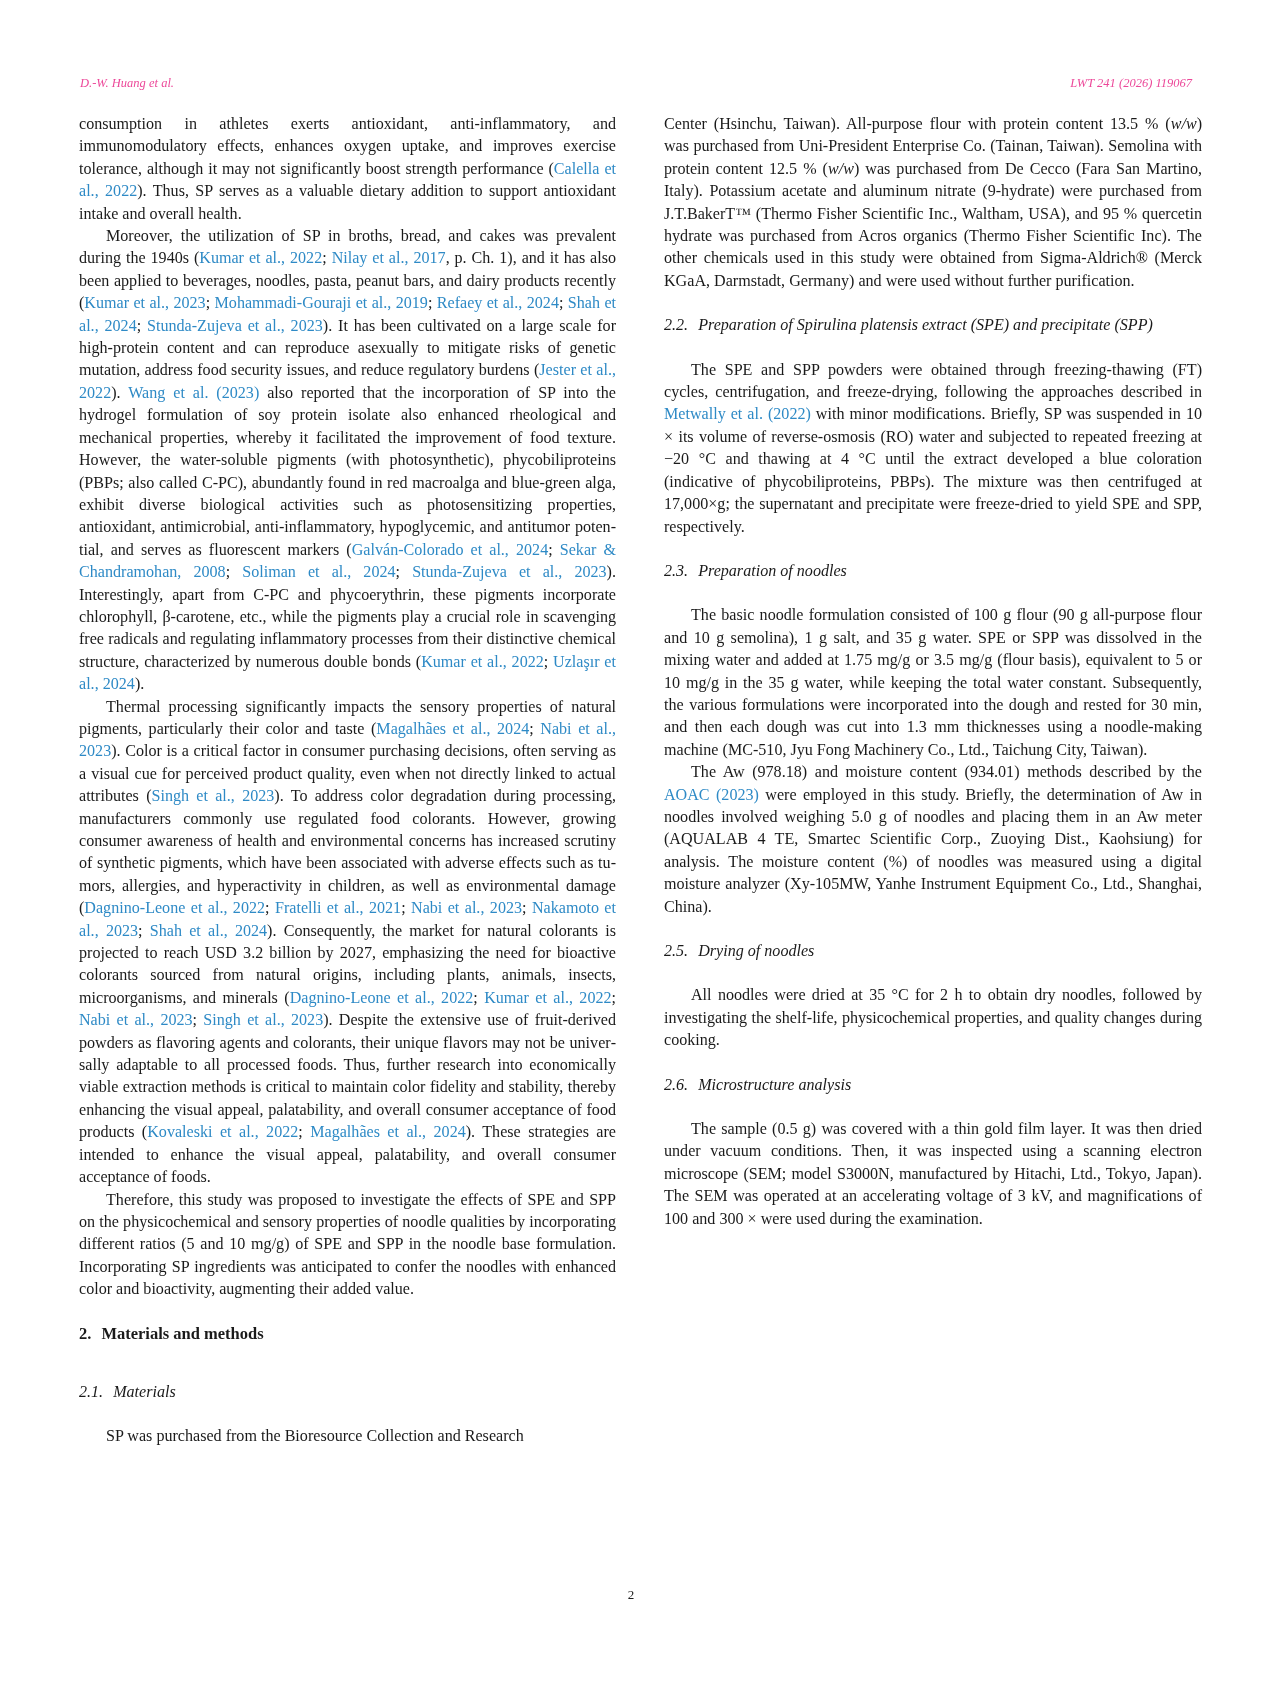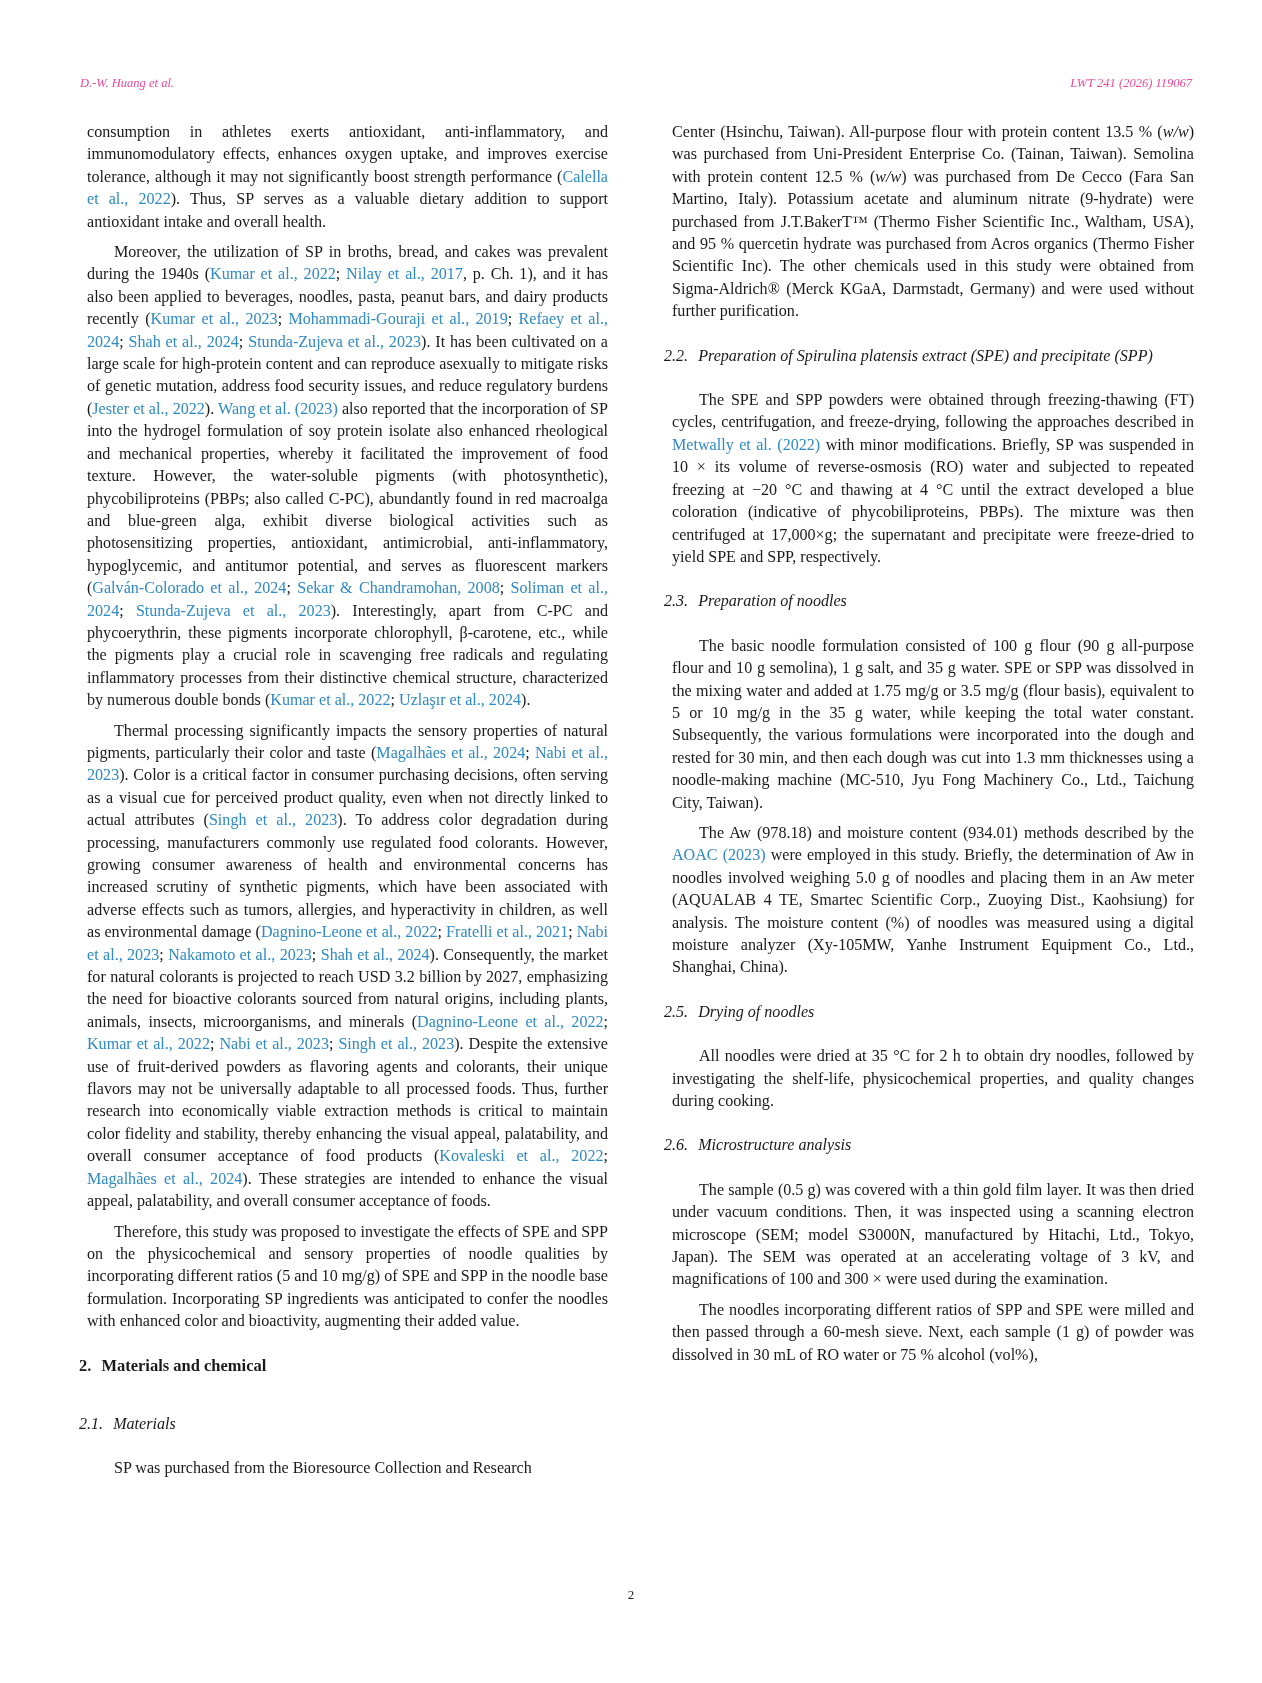--- a/index.html
+++ b/index.html
@@ -3,21 +3,21 @@
 <meta charset="utf-8">
 <style>
   html, body { margin: 0; padding: 0; background: #ffffff; }
   body { width: 1262px; height: 1683px; position: relative; overflow: hidden; color: #1a1a1a; font-family: "DejaVu Serif", "Liberation Serif", serif; }
   .running-head { position: absolute; top: 76px; font-family: "Liberation Serif", serif; font-style: italic; font-size: 12.5px; color: #ec4899; }
   .rh-left { left: 80px; }
   .rh-right { right: 70px; }
   .col { position: absolute; top: 113px; width: 537px; font-family: "Liberation Serif", serif; font-size: 16.1px; line-height: 22.4px; text-align: justify; hyphens: manual; }
   .col-left { left: 79px; }
   .col-right { left: 664px; width: 538px; }
-  p { margin: 8px; }
+  p { margin: 0; }
   p.indent { text-indent: 27px; }
   a.cite { color: #2e8ac6; text-decoration: none; }
   .sec-head { font-weight: bold; font-size: 16.5px; margin: 22px 0 0 0; }
   .subsec-head { font-style: italic; margin: 22px 0 0 0; text-align: left; }
   .subsec-head + p { margin-top: 22px; }
   .sec-head + .subsec-head { margin-top: 36px; }
   .page-num { position: absolute; top: 1587px; left: 0; width: 1262px; text-align: center; font-family: "Liberation Serif", serif; font-size: 13px; }
   .num { margin-right: 10px; }
 </style>
 </head>
@@ -31,21 +31,21 @@
     <span>consumption in athletes exerts antioxidant, anti-inflammatory, and immunomodulatory effects, enhances oxygen uptake, and improves exercise tolerance, although it may not significantly boost strength performance (</span><a class="cite">Calella et al., 2022</a><span>). Thus, SP serves as a valuable dietary addition to support antioxidant intake and overall health.</span>
   </p>
   <p class="indent">
     <span>Moreover, the utilization of SP in broths, bread, and cakes was prevalent during the 1940s (</span><a class="cite">Kumar et al., 2022</a><span>; </span><a class="cite">Nilay et al., 2017</a><span>, p. Ch. 1), and it has also been applied to beverages, noodles, pasta, peanut bars, and dairy products recently (</span><a class="cite">Kumar et al., 2023</a><span>; </span><a class="cite">Mohammadi-Gouraji et al., 2019</a><span>; </span><a class="cite">Refaey et al., 2024</a><span>; </span><a class="cite">Shah et al., 2024</a><span>; </span><a class="cite">Stunda-Zujeva et al., 2023</a><span>). It has been cultivated on a large scale for high-protein content and can reproduce asexually to mitigate risks of genetic mutation, address food security issues, and reduce regulatory burdens (</span><a class="cite">Jester et al., 2022</a><span>). </span><a class="cite">Wang et al. (2023)</a><span> also reported that the incorporation of SP into the hydrogel formulation of soy protein isolate also enhanced rheological and mechanical properties, whereby it facilitated the improvement of food texture. However, the water-soluble pigments (with photosynthetic), phycobiliproteins (PBPs; also called C-PC), abundantly found in red macroalga and blue-green alga, exhibit diverse biological activities such as photosensitizing properties, antioxidant, antimicrobial, anti-inflammatory, hypoglycemic, and antitumor poten­tial, and serves as fluorescent markers (</span><a class="cite">Galván-Colorado et al., 2024</a><span>; </span><a class="cite">Sekar &amp; Chandramohan, 2008</a><span>; </span><a class="cite">Soliman et al., 2024</a><span>; </span><a class="cite">Stunda-Zujeva et al., 2023</a><span>). Interestingly, apart from C-PC and phycoerythrin, these pigments incorporate chlorophyll, β-carotene, etc., while the pigments play a crucial role in scavenging free radicals and regulating inflam­matory processes from their distinctive chemical structure, character­ized by numerous double bonds (</span><a class="cite">Kumar et al., 2022</a><span>; </span><a class="cite">Uzlaşır et al., 2024</a><span>).</span>
   </p>
   <p class="indent">
     <span>Thermal processing significantly impacts the sensory properties of natural pigments, particularly their color and taste (</span><a class="cite">Magalhães et al., 2024</a><span>; </span><a class="cite">Nabi et al., 2023</a><span>). Color is a critical factor in consumer purchasing decisions, often serving as a visual cue for perceived product quality, even when not directly linked to actual attributes (</span><a class="cite">Singh et al., 2023</a><span>). To address color degradation during processing, manufacturers commonly use regulated food colorants. However, growing consumer awareness of health and environmental concerns has increased scrutiny of synthetic pigments, which have been associated with adverse effects such as tu­mors, allergies, and hyperactivity in children, as well as environmental damage (</span><a class="cite">Dagnino-Leone et al., 2022</a><span>; </span><a class="cite">Fratelli et al., 2021</a><span>; </span><a class="cite">Nabi et al., 2023</a><span>; </span><a class="cite">Nakamoto et al., 2023</a><span>; </span><a class="cite">Shah et al., 2024</a><span>). Consequently, the market for natural colorants is projected to reach USD 3.2 billion by 2027, emphasizing the need for bioactive colorants sourced from natural origins, including plants, animals, insects, microorganisms, and min­erals (</span><a class="cite">Dagnino-Leone et al., 2022</a><span>; </span><a class="cite">Kumar et al., 2022</a><span>; </span><a class="cite">Nabi et al., 2023</a><span>; </span><a class="cite">Singh et al., 2023</a><span>). Despite the extensive use of fruit-derived powders as flavoring agents and colorants, their unique flavors may not be univer­sally adaptable to all processed foods. Thus, further research into economically viable extraction methods is critical to maintain color fi­delity and stability, thereby enhancing the visual appeal, palatability, and overall consumer acceptance of food products (</span><a class="cite">Kovaleski et al., 2022</a><span>; </span><a class="cite">Magalhães et al., 2024</a><span>). These strategies are intended to enhance the visual appeal, palatability, and overall consumer acceptance of foods.</span>
   </p>
   <p class="indent">Therefore, this study was proposed to investigate the effects of SPE and SPP on the physicochemical and sensory properties of noodle qualities by incorporating different ratios (5 and 10 mg/g) of SPE and SPP in the noodle base formulation. Incorporating SP ingredients was anticipated to confer the noodles with enhanced color and bioactivity, augmenting their added value.</p>
 
-  <div class="sec-head"><span class="num">2.</span><span>Materials and chemical</span></div>
+  <div class="sec-head"><span class="num">2.</span><span>Materials and methods</span></div>
   <div class="subsec-head"><span class="num">2.1.</span><span>Materials</span></div>
   <p class="indent">SP was purchased from the Bioresource Collection and Research</p>
 </div>
 
 <div class="col col-right">
   <p>
     <span>Center (Hsinchu, Taiwan). All-purpose flour with protein content 13.5 % (</span><i>w/w</i><span>) was purchased from Uni-President Enterprise Co. (Tainan, Taiwan). Semolina with protein content 12.5 % (</span><i>w/w</i><span>) was purchased from De Cecco (Fara San Martino, Italy). Potassium acetate and aluminum nitrate (9-hydrate) were purchased from J.T.BakerT™ (Thermo Fisher Scientific Inc., Waltham, USA), and 95 % quercetin hydrate was purchased from Acros organics (Thermo Fisher Scientific Inc). The other chemicals used in this study were obtained from Sigma-Aldrich® (Merck KGaA, Darmstadt, Germany) and were used without further purification.</span>
   </p>
 
   <div class="subsec-head"><span class="num">2.2.</span><span>Preparation of Spirulina platensis extract (SPE) and precipitate (SPP)</span></div>
@@ -59,16 +59,15 @@
   <p class="indent">
     <span>The Aw (978.18) and moisture content (934.01) methods described by the </span><a class="cite">AOAC (2023)</a><span> were employed in this study. Briefly, the deter­mination of Aw in noodles involved weighing 5.0 g of noodles and placing them in an Aw meter (AQUALAB 4 TE, Smartec Scientific Corp., Zuoying Dist., Kaohsiung) for analysis. The moisture content (%) of noodles was measured using a digital moisture analyzer (Xy-105MW, Yanhe Instrument Equipment Co., Ltd., Shanghai, China).</span>
   </p>
 
   <div class="subsec-head"><span class="num">2.5.</span><span>Drying of noodles</span></div>
   <p class="indent">All noodles were dried at 35 °C for 2 h to obtain dry noodles, fol­lowed by investigating the shelf-life, physicochemical properties, and quality changes during cooking.</p>
 
   <div class="subsec-head"><span class="num">2.6.</span><span>Microstructure analysis</span></div>
   <p class="indent">The sample (0.5 g) was covered with a thin gold film layer. It was then dried under vacuum conditions. Then, it was inspected using a scanning electron microscope (SEM; model S3000N, manufactured by Hitachi, Ltd., Tokyo, Japan). The SEM was operated at an accelerating voltage of 3 kV, and magnifications of 100 and 300 × were used during the examination.</p>
 
-  <p class="indent">The noodles incorporating different ratios of SPP and SPE were milled and then passed through a 60-mesh sieve. Next, each sample (1 g) of powder was dissolved in 30 mL of RO water or 75 % alcohol (vol%),</p>
 </div>
 
 <div class="page-num">2</div>
 
 </body></html>

